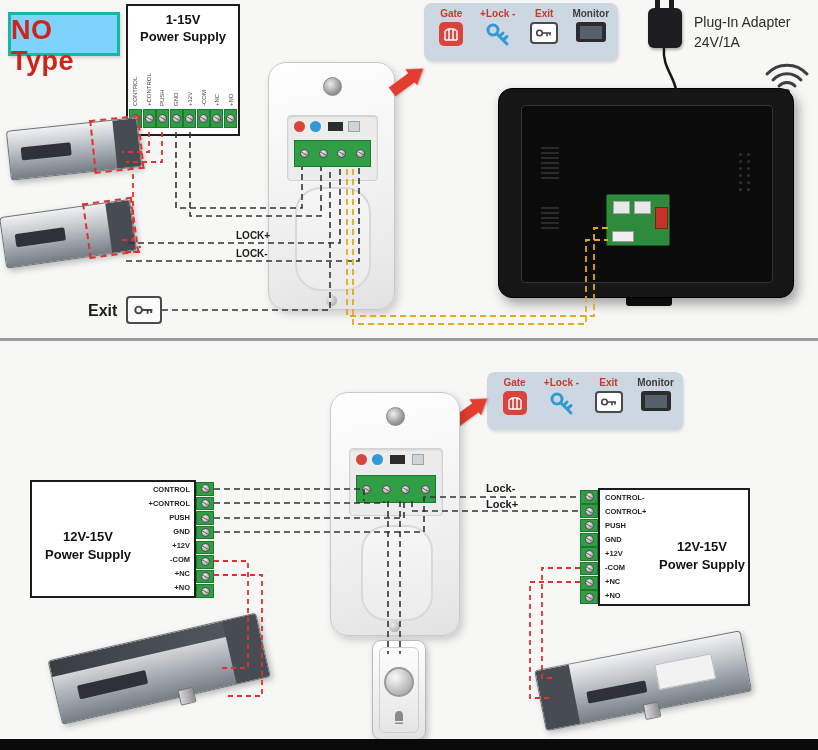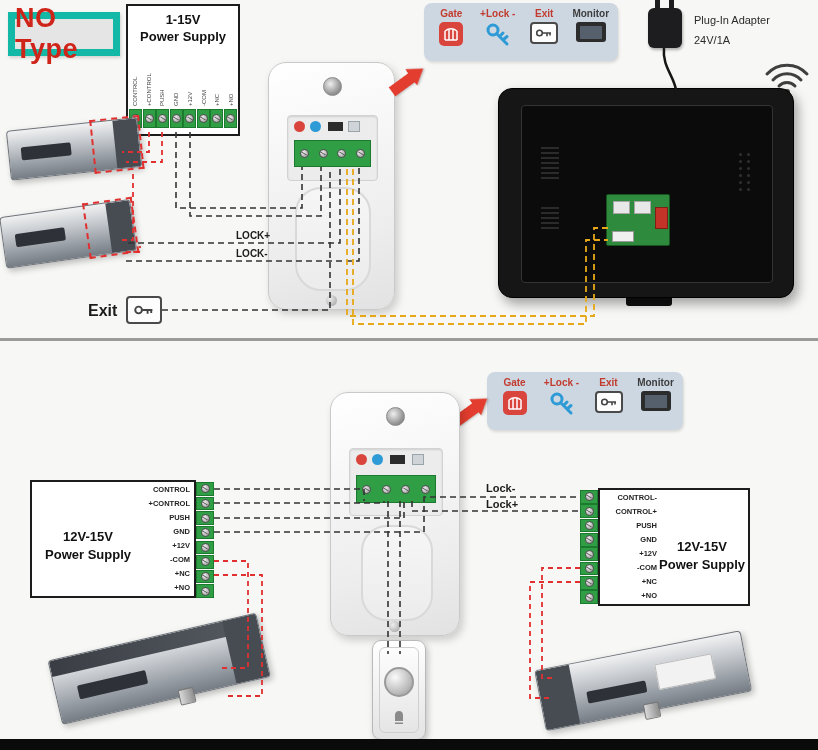--- a/index.html
+++ b/index.html
@@ -1,18 +1,18 @@
 <!DOCTYPE html>
 <html><head>
 <meta charset="utf-8">
 <style>
   html,body{margin:0;padding:0;background:#fff}
   .canvas{position:relative;width:818px;height:750px;background:#f7f7f5;font-family:"Liberation Sans",sans-serif;overflow:hidden}
   .abs{position:absolute}
-  .type-box{border:7px solid #14b8a6;background:#e5e5e5;color:#cf2419;font-weight:700;font-size:27px;display:flex;align-items:center;justify-content:center;letter-spacing:.5px;box-shadow:1px 2px 3px rgba(0,0,0,.15);box-sizing:border-box}
+  .type-box{border:3px solid #14b8a6;background:#7dd3fc;color:#cf2419;font-weight:700;font-size:27px;display:flex;justify-content:center;letter-spacing:.5px;box-shadow:1px 2px 3px rgba(0,0,0,.15);box-sizing:border-box}
   .psu{background:#fff;border:2px solid #1c1c1c;box-sizing:border-box}
   .psu-title{text-align:center;font-weight:700;color:#111;padding-top:6px;font-size:13px;line-height:1.3}
   .vlabels{display:flex;justify-content:space-around;height:56px;margin-top:4px}
   .vlabels span{writing-mode:vertical-rl;transform:rotate(180deg);font-size:6px;color:#444;line-height:1}
   .hstrip{display:flex;justify-content:space-between;padding:0 1px;margin-top:3px}
   .hcell{width:13px;height:19px;background:#2f9e44;border:1px solid #1b7a2e;display:flex;align-items:center;justify-content:center;box-sizing:border-box}
   .vstrip{display:flex;flex-direction:column;justify-content:space-between}
   .vcell{width:18px;height:13.5px;background:#2f9e44;border:1px solid #1b7a2e;display:flex;align-items:center;justify-content:center;box-sizing:border-box}
   .screw{display:block;width:9px;height:9px;border-radius:50%;background:radial-gradient(circle at 35% 35%,#f3f3f3,#8e8e8e);border:1px solid #4f4f4f;box-sizing:border-box;position:relative}
   .screw::after{content:"";position:absolute;left:.5px;right:.5px;top:3px;height:1.2px;background:#5a5a5a;transform:rotate(32deg)}
@@ -47,21 +47,21 @@
   .pushbtn{background:linear-gradient(180deg,#ffffff,#e3e3e3);border:1px solid #b9b9b9;border-radius:9px;box-shadow:2px 3px 6px rgba(0,0,0,.22)}
   .pushbtn .inset{position:absolute;left:6px;right:6px;top:6px;bottom:6px;border:1px solid #cfcfcf;border-radius:6px}
   .btncircle{position:absolute;border-radius:50%;background:radial-gradient(circle at 35% 32%,#fafafa,#b5b5b5 70%,#8f8f8f);border:2px solid #9a9a9a;box-sizing:border-box}
   .label{font-weight:700;color:#1c1c1c;white-space:nowrap}
   .adapter-body{background:#1d1d1f;border-radius:6px;position:relative;box-shadow:1px 2px 3px rgba(0,0,0,.3)}
   .prong{position:absolute;width:5px;height:11px;background:#1d1d1f;top:-10px;border-radius:1px}
   .stand{background:#101010;border-radius:3px}
   .arrow{display:flex;align-items:center;filter:drop-shadow(1px 1px 1px rgba(0,0,0,.25))}
   .arrow .shaft{width:24px;height:11px;background:#e23d2e}
   .arrow .head{width:0;height:0;border-left:15px solid #e23d2e;border-top:10px solid transparent;border-bottom:10px solid transparent}
-  .adapter-text{font-size:11px;color:#2b2b2b;white-space:nowrap}
+  .adapter-text{font-size:14px;color:#2b2b2b;white-space:nowrap}
   svg{display:block}
 </style>
 </head>
 <body>
 
 <div class="canvas">
 
   <div class="type-box abs" style="left:8px;top:12px;width:112px;height:44px">
     <span>NO Type</span>
   </div>
@@ -374,21 +374,21 @@
         <i class="screw"></i>
       </div>
     <div class="vcell">
         <i class="screw"></i>
       </div>
     <div class="vcell">
         <i class="screw"></i>
       </div>
   </div>
   <div class="psu abs" style="left:598px;top:488px;width:152px;height:118px">
-    <div class="psu-rows abs" style="left:5px;top:4px;bottom:4px;width:52px;text-align:right">
+    <div class="psu-rows abs" style="left:5px;top:4px;bottom:4px;width:52px;text-align:left">
       <span>CONTROL-</span>
       <span>CONTROL+</span>
       <span>PUSH</span>
       <span>GND</span>
       <span>+12V</span>
       <span>-COM</span>
       <span>+NC</span>
       <span>+NO</span>
     </div>
     <div class="abs" style="left:56px;top:48px;width:92px;text-align:center;font-weight:700;font-size:13px;color:#111;line-height:1.35">

